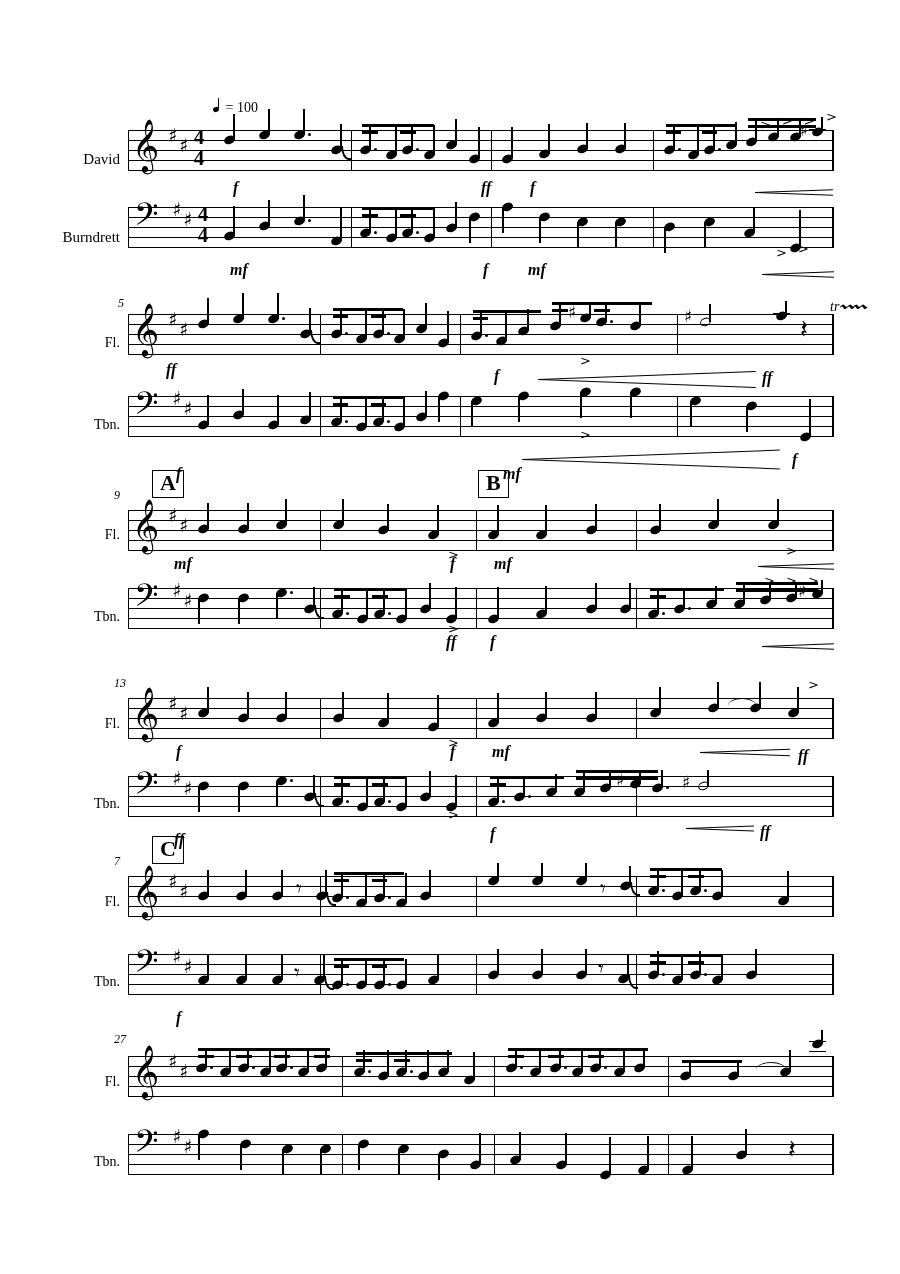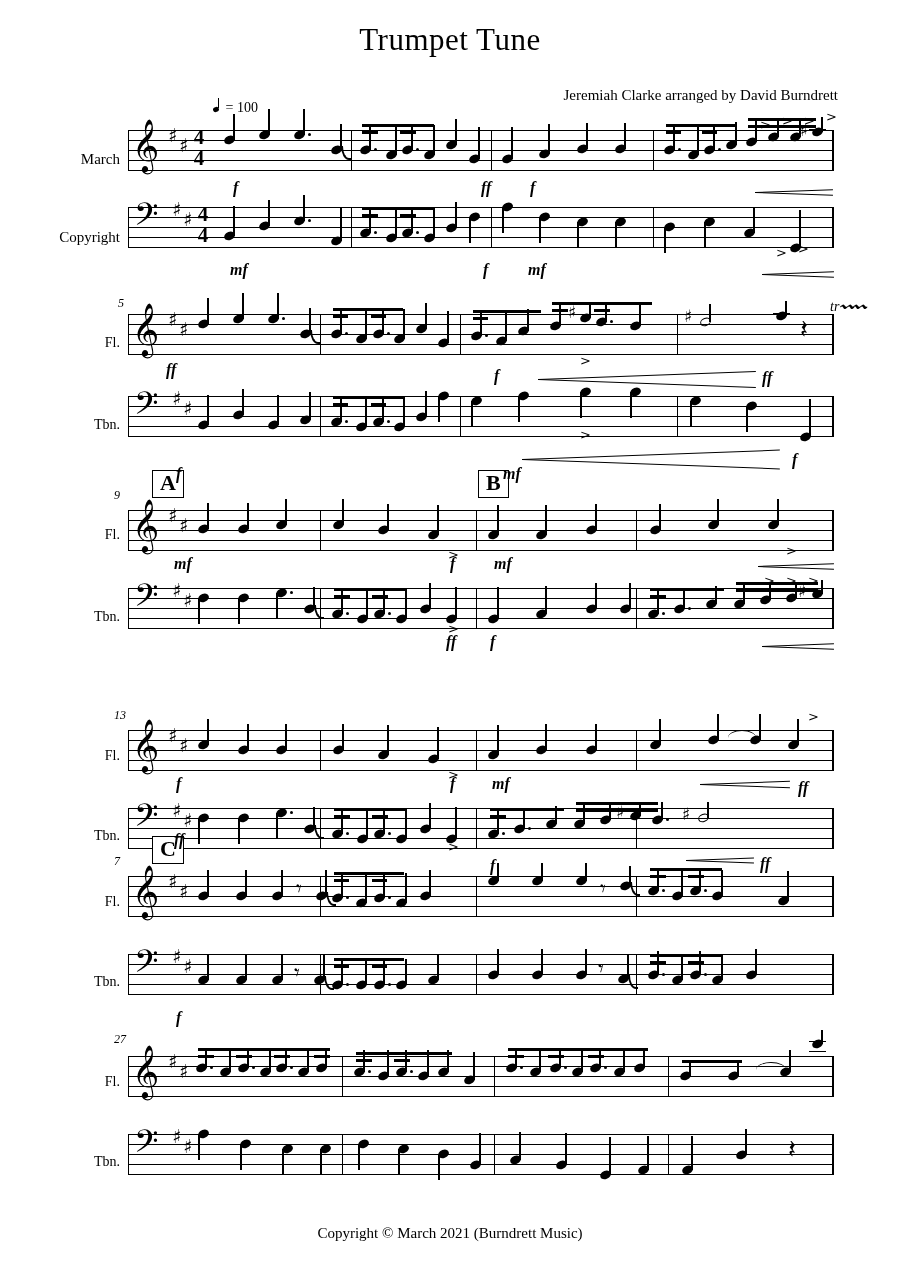--- a/index.html
+++ b/index.html
@@ -291,32 +291,30 @@
     font-family: "DejaVu Sans", sans-serif;
     font-size: 17px;
     line-height: 1;
   }
 </style>
 </head>
 <body>
 
 <div class="page">
 
-  <div class="title">Trumpet Tune</div>
-  <div class="credit">Jeremiah Clarke arranged by David Burndrett</div>
 
   <div class="system" style="top:110px; height:175px;">
 
     <div class="tempo" style="left:213px; top:-10px;">
       <span class="notehd"><i></i><b></b></span>
       <span>= 100</span>
     </div>
 
-    <div class="inst" style="left:20px; top:41px; width:100px;">March</div>
-    <div class="inst" style="left:8px; top:119px; width:112px;">Copyright</div>
+    <div class="inst" style="left:20px; top:41px; width:100px;">David</div>
+    <div class="inst" style="left:8px; top:119px; width:112px;">Burndrett</div>
 
     <div class="staff" style="top:20px;">
       <div class="line"></div>
         <div class="line"></div>
       <div class="line"></div>
         <div class="line"></div>
       <div class="line"></div>
       <div class="barline" style="left:0;"></div>
       <div class="barline" style="left:223px;"></div>
       <div class="barline" style="left:363px;"></div>
@@ -1000,21 +998,21 @@
     <div class="dyn" style="left:490px; top:142px;">f</div>
     <div class="accent" style="left:764px; top:82px;">&gt;</div>
     <div class="accent" style="left:786px; top:82px;">&gt;</div>
     <div class="accent" style="left:808px; top:82px;">&gt;</div>
     <div class="hairpin" style="left:762px; top:148px; width:72px; height:12px;">
         <i class="a"></i>
         <i class="b"></i>
       </div>
   </div>
 
-  <div class="system" style="top:712px; height:170px;">
+  <div class="system" style="top:680px; height:170px;">
     <div class="measnum" style="left:114px; top:-4px;">13</div>
     <div class="inst small" style="left:40px; top:36px; width:80px;">Fl.</div>
     <div class="inst small" style="left:40px; top:116px; width:80px;">Tbn.</div>
 
     <div class="staff" style="top:18px;">
       <div class="line"></div>
         <div class="line"></div>
         <div class="line"></div>
         <div class="line"></div>
         <div class="line"></div>
@@ -1648,14 +1646,13 @@
           <span class="stem up" style="height:34px;"></span>
         </div>
       <div class="note" style="left:608px; top:17px;">
           <span class="head"></span>
           <span class="stem up"></span>
         </div>
       <div class="rest-q" style="left:660px; top:2px;">𝄽</div>
     </div>
   </div>
 
-  <div class="copyright">Copyright © March 2021 (Burndrett Music)</div>
 </div>
 
 </body></html>

